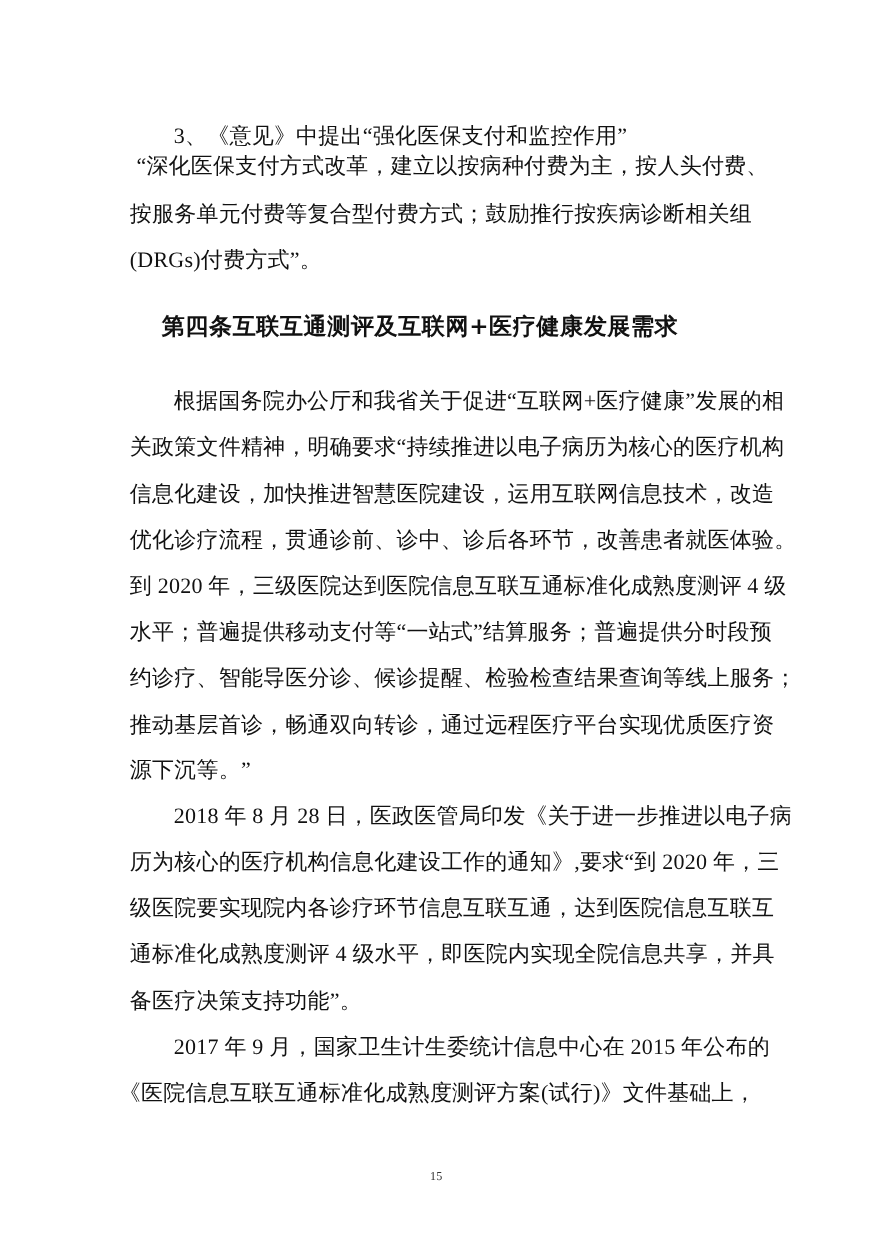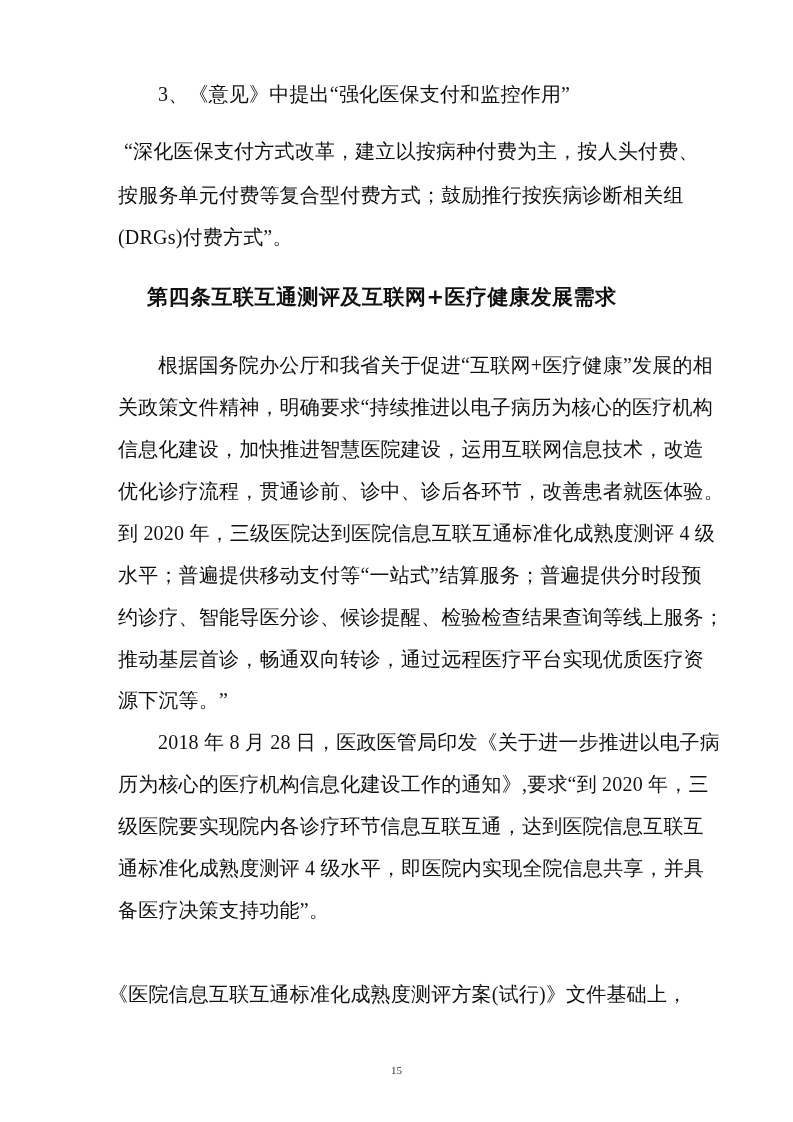--- a/index.html
+++ b/index.html
@@ -49,21 +49,21 @@
     top: 1064px;
     font-size: 11px;
     color: #333333;
   }
 </style>
 </head>
 <body>
 
 <div class="page">
 
-  <div class="line indent" style="top:82px;">3、《意见》中提出“强化医保支付和监控作用”</div>
+  <div class="line indent" style="top:112px;">3、《意见》中提出“强化医保支付和监控作用”</div>
   <div class="line" style="top:139px; left:124px;">“深化医保支付方式改革，建立以按病种付费为主，按人头付费、</div>
   <div class="line" style="top:183px;">按服务单元付费等复合型付费方式；鼓励推行按疾病诊断相关组</div>
   <div class="line" style="top:225px;">(DRGs)付费方式”。</div>
 
   <div class="heading" style="top:284px;text-align:center;">第四条互联互通测评及互联网+医疗健康发展需求</div>
 
   <div class="line indent" style="top:353px;">根据国务院办公厅和我省关于促进“互联网+医疗健康”发展的相</div>
   <div class="line" style="top:395px;">关政策文件精神，明确要求“持续推进以电子病历为核心的医疗机构</div>
   <div class="line" style="top:437px;">信息化建设，加快推进智慧医院建设，运用互联网信息技术，改造</div>
   <div class="line" style="top:479px;">优化诊疗流程，贯通诊前、诊中、诊后各环节，改善患者就医体验。</div>
@@ -72,16 +72,17 @@
   <div class="line" style="top:563px;">水平；普遍提供移动支付等“一站式”结算服务；普遍提供分时段预</div>
   <div class="line" style="top:647px;">推动基层首诊，畅通双向转诊，通过远程医疗平台实现优质医疗资</div>
   <div class="line" style="top:688px;">源下沉等。”</div>
 
   <div class="line indent" style="top:730px;">2018 年 8 月 28 日，医政医管局印发《关于进一步推进以电子病</div>
   <div class="line" style="top:772px;">历为核心的医疗机构信息化建设工作的通知》,要求“到 2020 年，三</div>
   <div class="line" style="top:814px;">级医院要实现院内各诊疗环节信息互联互通，达到医院信息互联互</div>
   <div class="line" style="top:856px;">通标准化成熟度测评 4 级水平，即医院内实现全院信息共享，并具</div>
   <div class="line" style="top:898px;">备医疗决策支持功能”。</div>
 
+  <div class="line indent" style="top:940px;">2017 年 9 月，国家卫生计生委统计信息中心在 2015 年公布的</div>
   <div class="line" style="top:982px; left:108px;">《医院信息互联互通标准化成熟度测评方案(试行)》文件基础上，</div>
 
   <div class="page-number">15</div>
 </div>
 
 </body></html>

